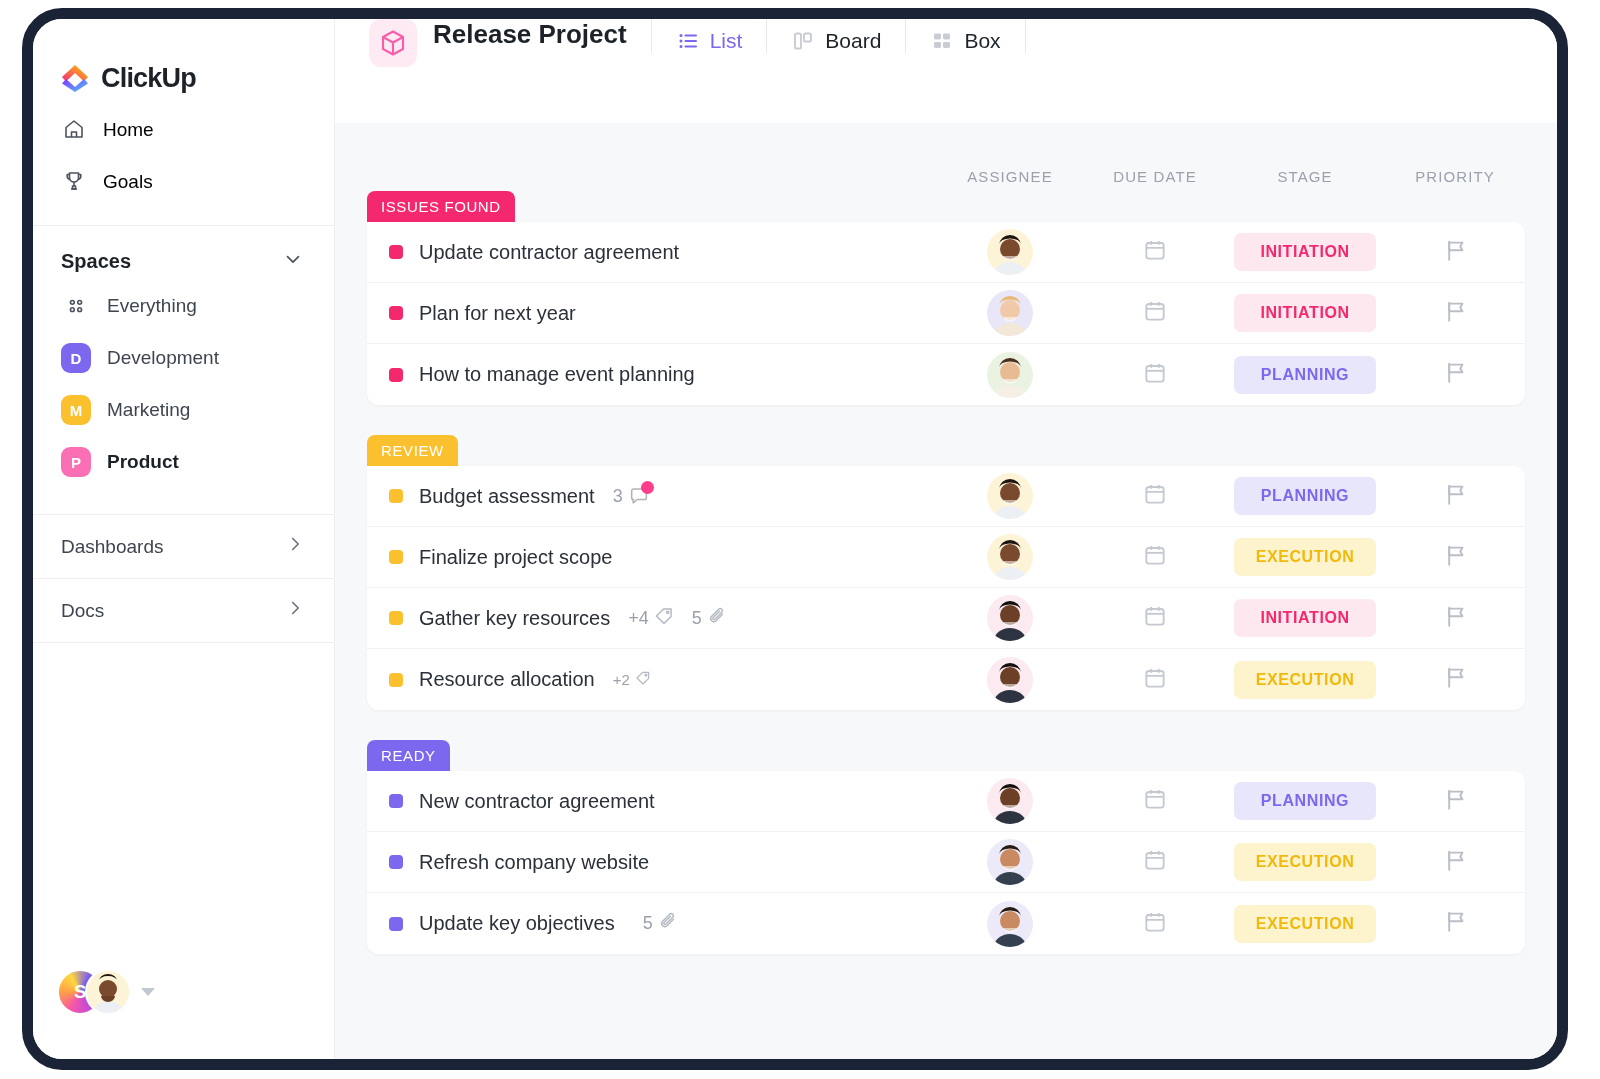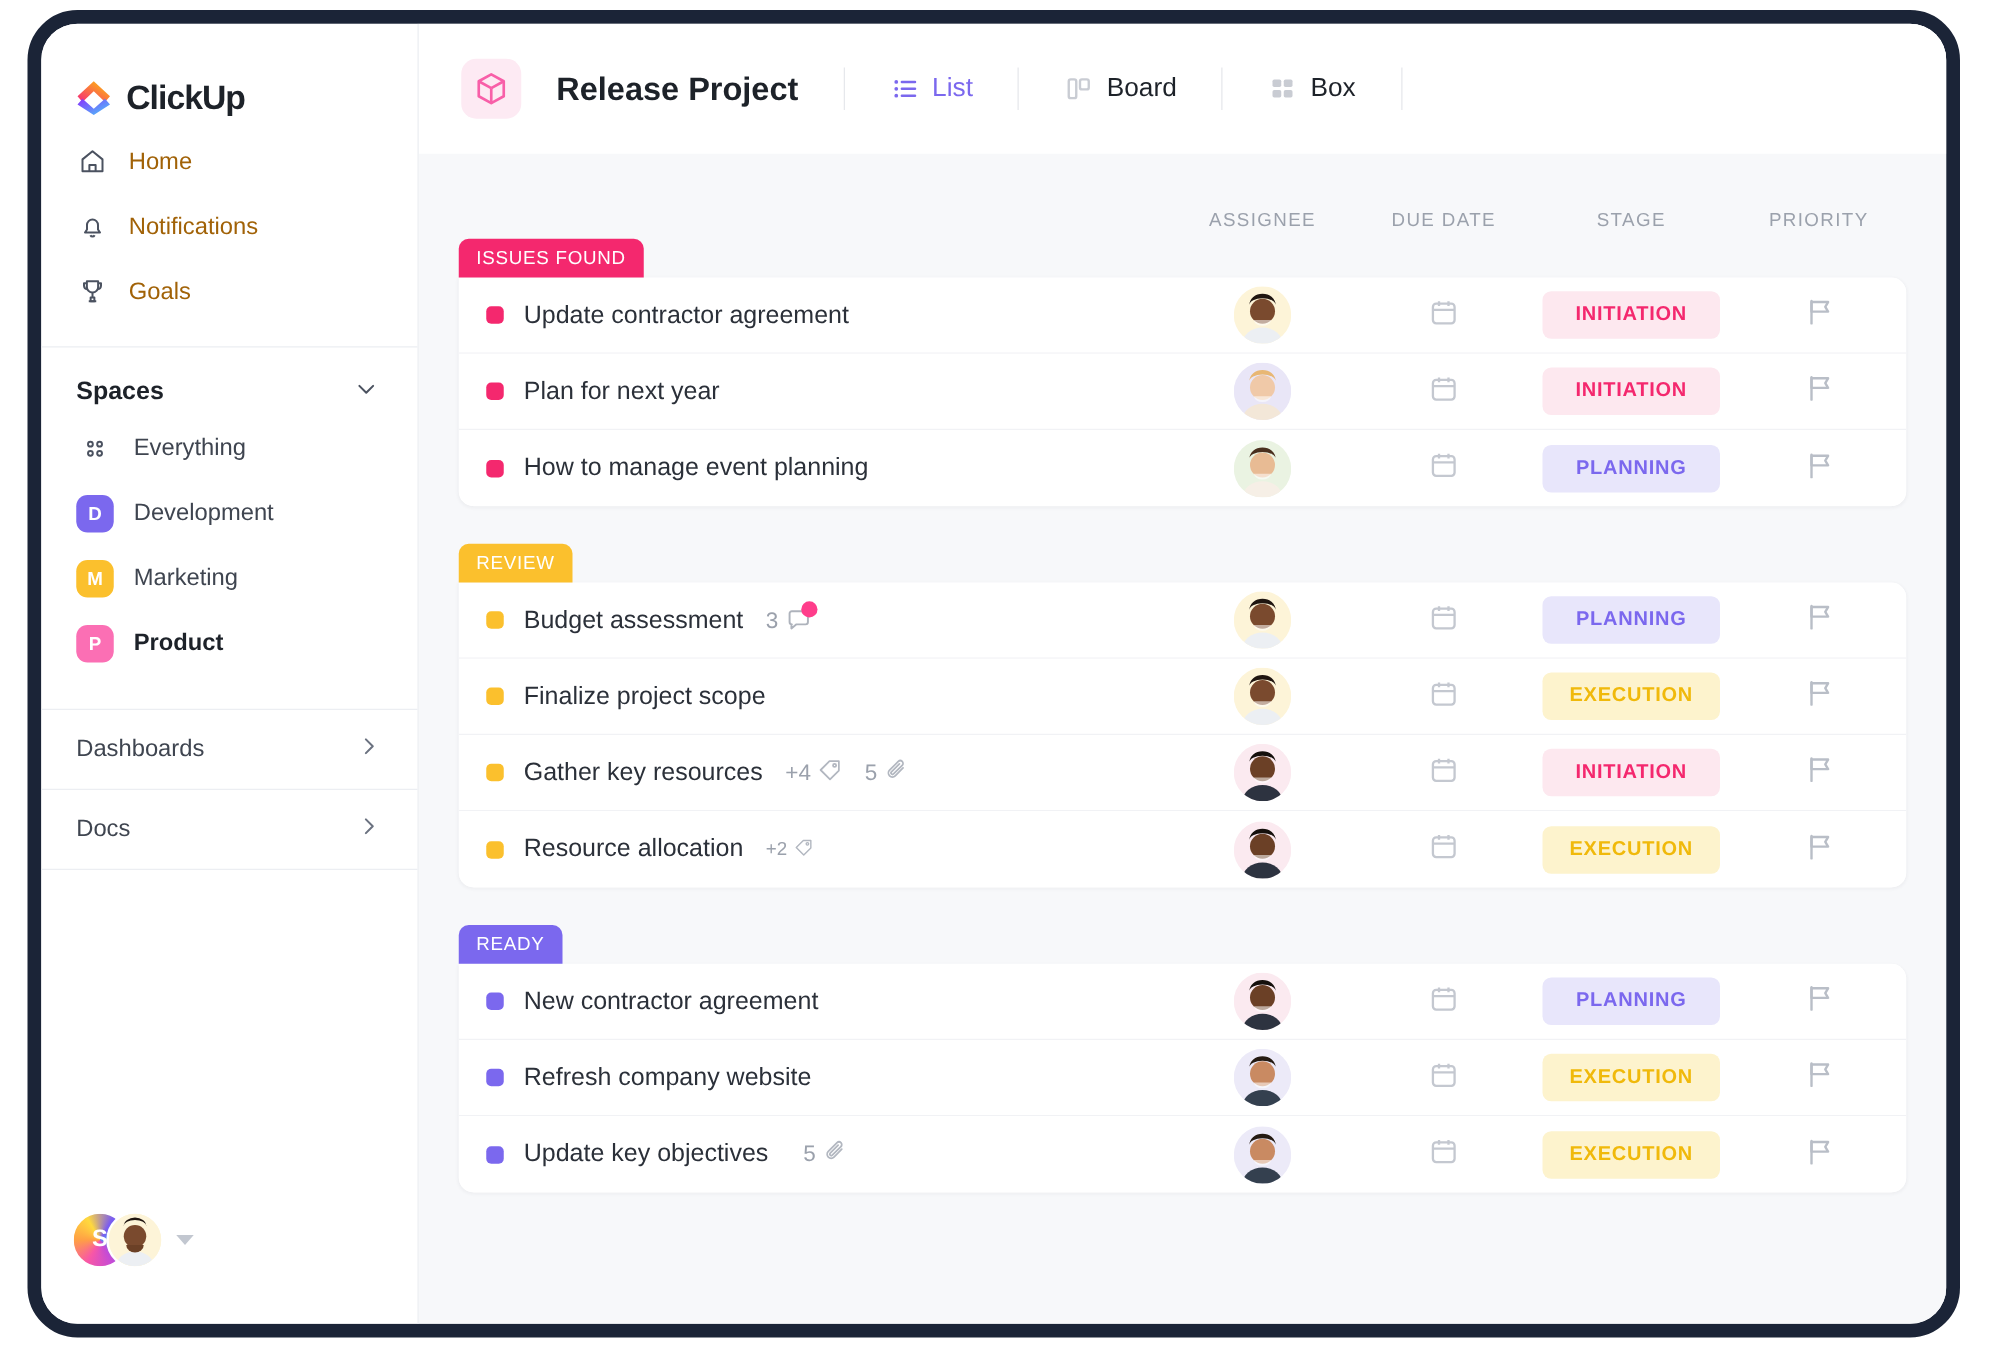--- a/index.html
+++ b/index.html
@@ -51,21 +51,21 @@
     letter-spacing: -0.8px;
     color: #1d2229;
   }
 
   .nav-item {
     display: flex;
     align-items: center;
     gap: 16px;
     height: 52px;
     padding-left: 28px;
-    color: #a16207;
+    color: #000000;
     font-size: 19px;
     cursor: pointer;
   }
   .nav-item .nav-ico { width: 26px; height: 26px; flex: 0 0 26px; display: flex; align-items: center; justify-content: center; }
   .nav-label { line-height: 1; }
 
   .sb-divider { height: 1px; background: #eceef2; margin: 18px 0 0 0; }
 
   #spaces-head {
     display: flex;
@@ -140,23 +140,22 @@
     background: #f7f8fa;
     display: flex;
     flex-direction: column;
     min-width: 0;
   }
 
   #topbar {
     height: 104px;
     background: #ffffff;
     display: flex;
-    align-items: center;
     padding-left: 34px;
-    gap: 12px;
+    gap: 0;
     flex: 0 0 104px;
   }
   #project-icon {
     width: 48px; height: 48px; border-radius: 12px;
     background: #fdeaf3;
     display: flex; align-items: center; justify-content: center;
     flex: 0 0 48px;
   }
   #project-title {
     font-size: 26px; font-weight: bold; color: #1d2229;
@@ -279,29 +278,20 @@
           <svg width="24" height="24" viewBox="0 0 24 24" fill="none" stroke="#4b5260" stroke-width="1.6" stroke-linejoin="round">
             <path d="M4 10.5 L12 4 L20 10.5 V20 H4 Z"></path>
             <path d="M9.5 20 v-5 h5 v5"></path>
           </svg>
         </span>
         <span class="nav-label">Home</span>
       </div>
       <div class="nav-item">
         <span class="nav-ico">
           <svg width="24" height="24" viewBox="0 0 24 24" fill="none" stroke="#4b5260" stroke-width="1.6" stroke-linejoin="round">
-            <path d="M6 17 h12 l-1.6-2.4V11a4.4 4.4 0 0 0-8.8 0v3.6Z"></path>
-            <path d="M10.3 19.2a1.9 1.9 0 0 0 3.4 0"></path>
-          </svg>
-        </span>
-        <span class="nav-label">Notifications</span>
-      </div>
-      <div class="nav-item">
-        <span class="nav-ico">
-          <svg width="24" height="24" viewBox="0 0 24 24" fill="none" stroke="#4b5260" stroke-width="1.6" stroke-linejoin="round">
             <path d="M7.5 4h9v4.5a4.5 4.5 0 0 1-9 0Z"></path>
             <path d="M7.5 5.5H5.2v1.8a3 3 0 0 0 2.6 3"></path>
             <path d="M16.5 5.5h2.3v1.8a3 3 0 0 1-2.6 3"></path>
             <path d="M12 13v4"></path>
               <path d="M9 20h6"></path>
               <path d="M10.5 17h3v3h-3z"></path>
           </svg>
         </span>
         <span class="nav-label">Goals</span>
       </div>

